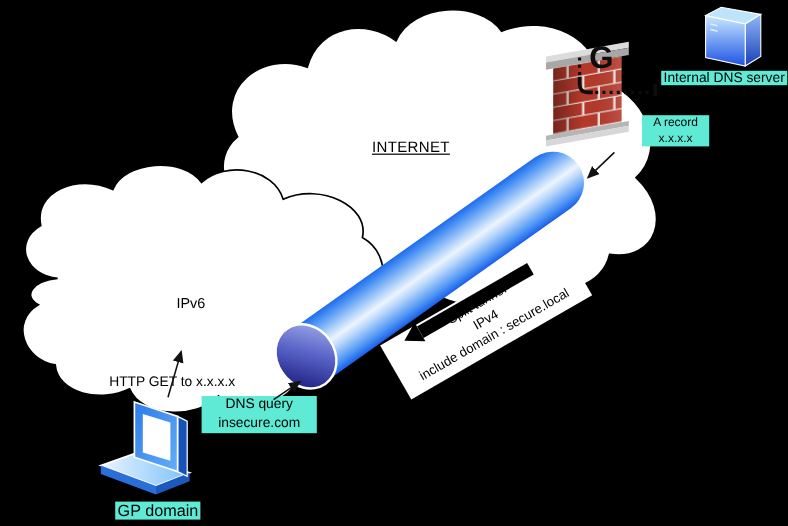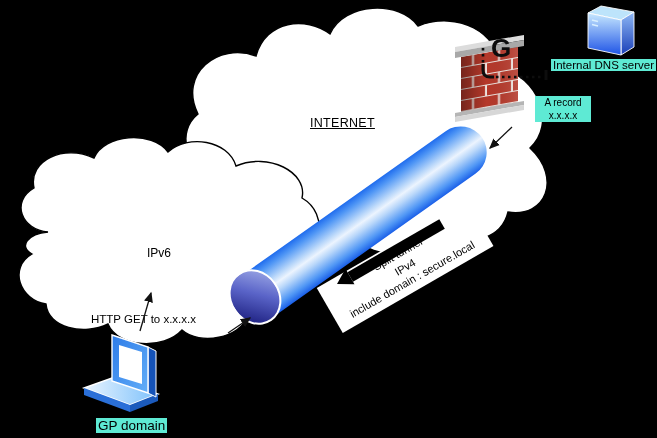--- a/index.html
+++ b/index.html
@@ -141,20 +141,24 @@
     <div class="head"></div>
     <div class="shaft"></div>
   </div>
 
   <div id="tunnel-body"></div>
   <div id="tunnel-opening"></div>
 
   <div class="lbl z5" style="left:310px;top:116px;font-size:12.5px;letter-spacing:.3px;text-decoration:underline;">INTERNET</div>
   <div class="lbl z5" style="left:147px;top:246px;font-size:12px;">IPv6</div>
   <div class="lbl z5" style="left:91px;top:313px;font-size:11.5px;">HTTP GET to x.x.x.x</div>
+  <div class="lbl z5 bg-white" style="left:168px;top:330px;width:92px;text-align:center;font-size:11.5px;line-height:1.35;">
+    <div>DNS query</div>
+    <div>insecure.com</div>
+  </div>
   <div class="lbl z5 bg-white" style="left:514px;top:96px;width:52px;text-align:center;font-size:10px;line-height:1.3;margin-left:21px;">
     <div>A record</div>
     <div>x.x.x.x</div>
   </div>
   <div class="lbl z5 bg-white" style="left:551px;top:59px;font-size:11.5px;">Internal DNS server</div>
   <div class="lbl z5 bg-white" style="left:96px;top:418px;font-size:13.5px;">GP domain</div>
 
   <svg id="top-art" width="657" height="438" viewBox="0 0 657 438">
     <defs>
       <marker id="ah" markerWidth="9" markerHeight="8" refX="7" refY="4" orient="auto">

